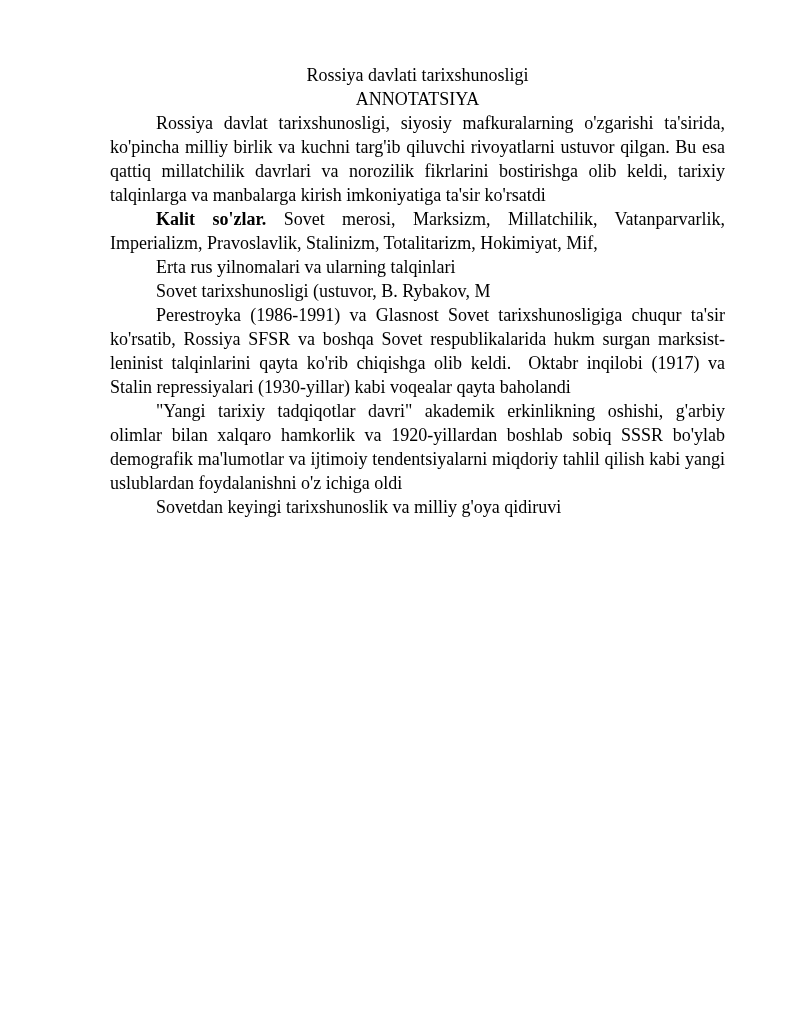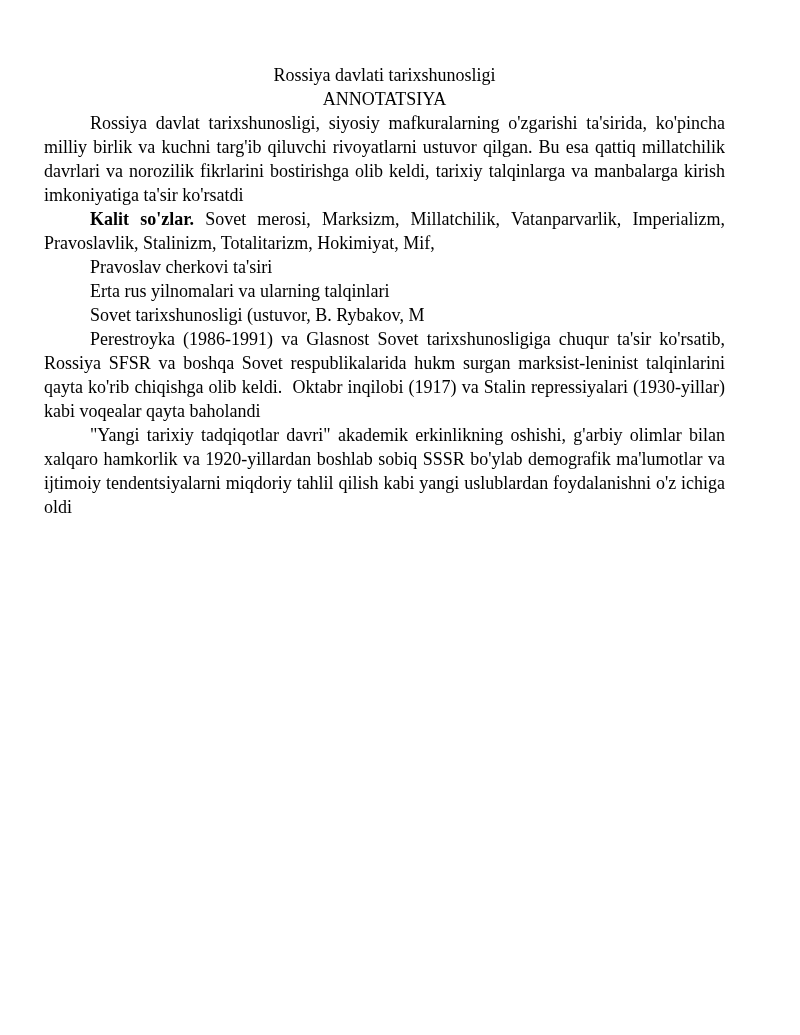--- a/index.html
+++ b/index.html
@@ -11,21 +11,21 @@
     position: relative;
     width: 800px;
     height: 1035px;
     background: #ffffff;
     overflow: hidden;
     font-family: "Liberation Serif", "DejaVu Serif", serif;
     font-size: 18px;
     line-height: 24px;
     color: #000000;
     box-sizing: border-box;
-    padding: 63px 75px 0 44px;
+    padding: 63px 75px 0 110px;
   }
   .page p, .page h1, .page h2, .page h3 {
     margin: 0;
     padding: 0;
     font-size: 18px;
     line-height: 24px;
     font-weight: normal;
   }
   .center-bold {
     text-align: center;
@@ -65,26 +65,26 @@
 
   <h1 class="center-bold">Rossiya davlati tarixshunosligi</h1>
 
 
   <h2 class="center-bold m-annot-h">ANNOTATSIYA</h2>
 
   <p class="para m-annot-p">Rossiya davlat tarixshunosligi, siyosiy mafkuralarning o'zgarishi ta'sirida, ko'pincha milliy birlik va kuchni targ'ib qiluvchi rivoyatlarni ustuvor qilgan. Bu esa qattiq millatchilik davrlari va norozilik fikrlarini bostirishga olib keldi, tarixiy talqinlarga va manbalarga kirish imkoniyatiga ta'sir ko'rsatdi</p>
 
   <p class="para m-kalit"><span class="bold">Kalit so'zlar.</span><span> Sovet merosi, Marksizm, Millatchilik, Vatanparvarlik, Imperializm, Pravoslavlik, Stalinizm, Totalitarizm, Hokimiyat, Mif,</span></p>
 
-  <h3 class="sect-heading m-pravoslav">Pravoslav cherkovi ta'siri</h3>
 
   <h3 class="sect-heading m-erta">Erta rus yilnomalari va ularning talqinlari</h3>
 
   <p class="para-line m-sovet-line">Sovet tarixshunosligi (ustuvor, B. Rybakov, M</p>
 
 
   <p class="para m-perestr-p">Perestroyka (1986-1991) va Glasnost Sovet tarixshunosligiga chuqur ta'sir ko'rsatib, Rossiya SFSR va boshqa Sovet respublikalarida hukm surgan marksist-leninist talqinlarini qayta ko'rib chiqishga olib keldi.&nbsp; Oktabr inqilobi (1917) va Stalin repressiyalari (1930-yillar) kabi voqealar qayta baholandi</p>
 
   <p class="para m-yangi">"Yangi tarixiy tadqiqotlar davri" akademik erkinlikning oshishi, g'arbiy olimlar bilan xalqaro hamkorlik va 1920-yillardan boshlab sobiq SSSR bo'ylab demografik ma'lumotlar va ijtimoiy tendentsiyalarni miqdoriy tahlil qilish kabi yangi uslublardan foydalanishni o'z ichiga oldi</p>
 
+  <h3 class="sect-heading m-sovetdan-h">Sovetdan keyingi tarixshunoslik va milliy g'oya qidiruvi</h3>
 
 
 </div>
 
 </body></html>

